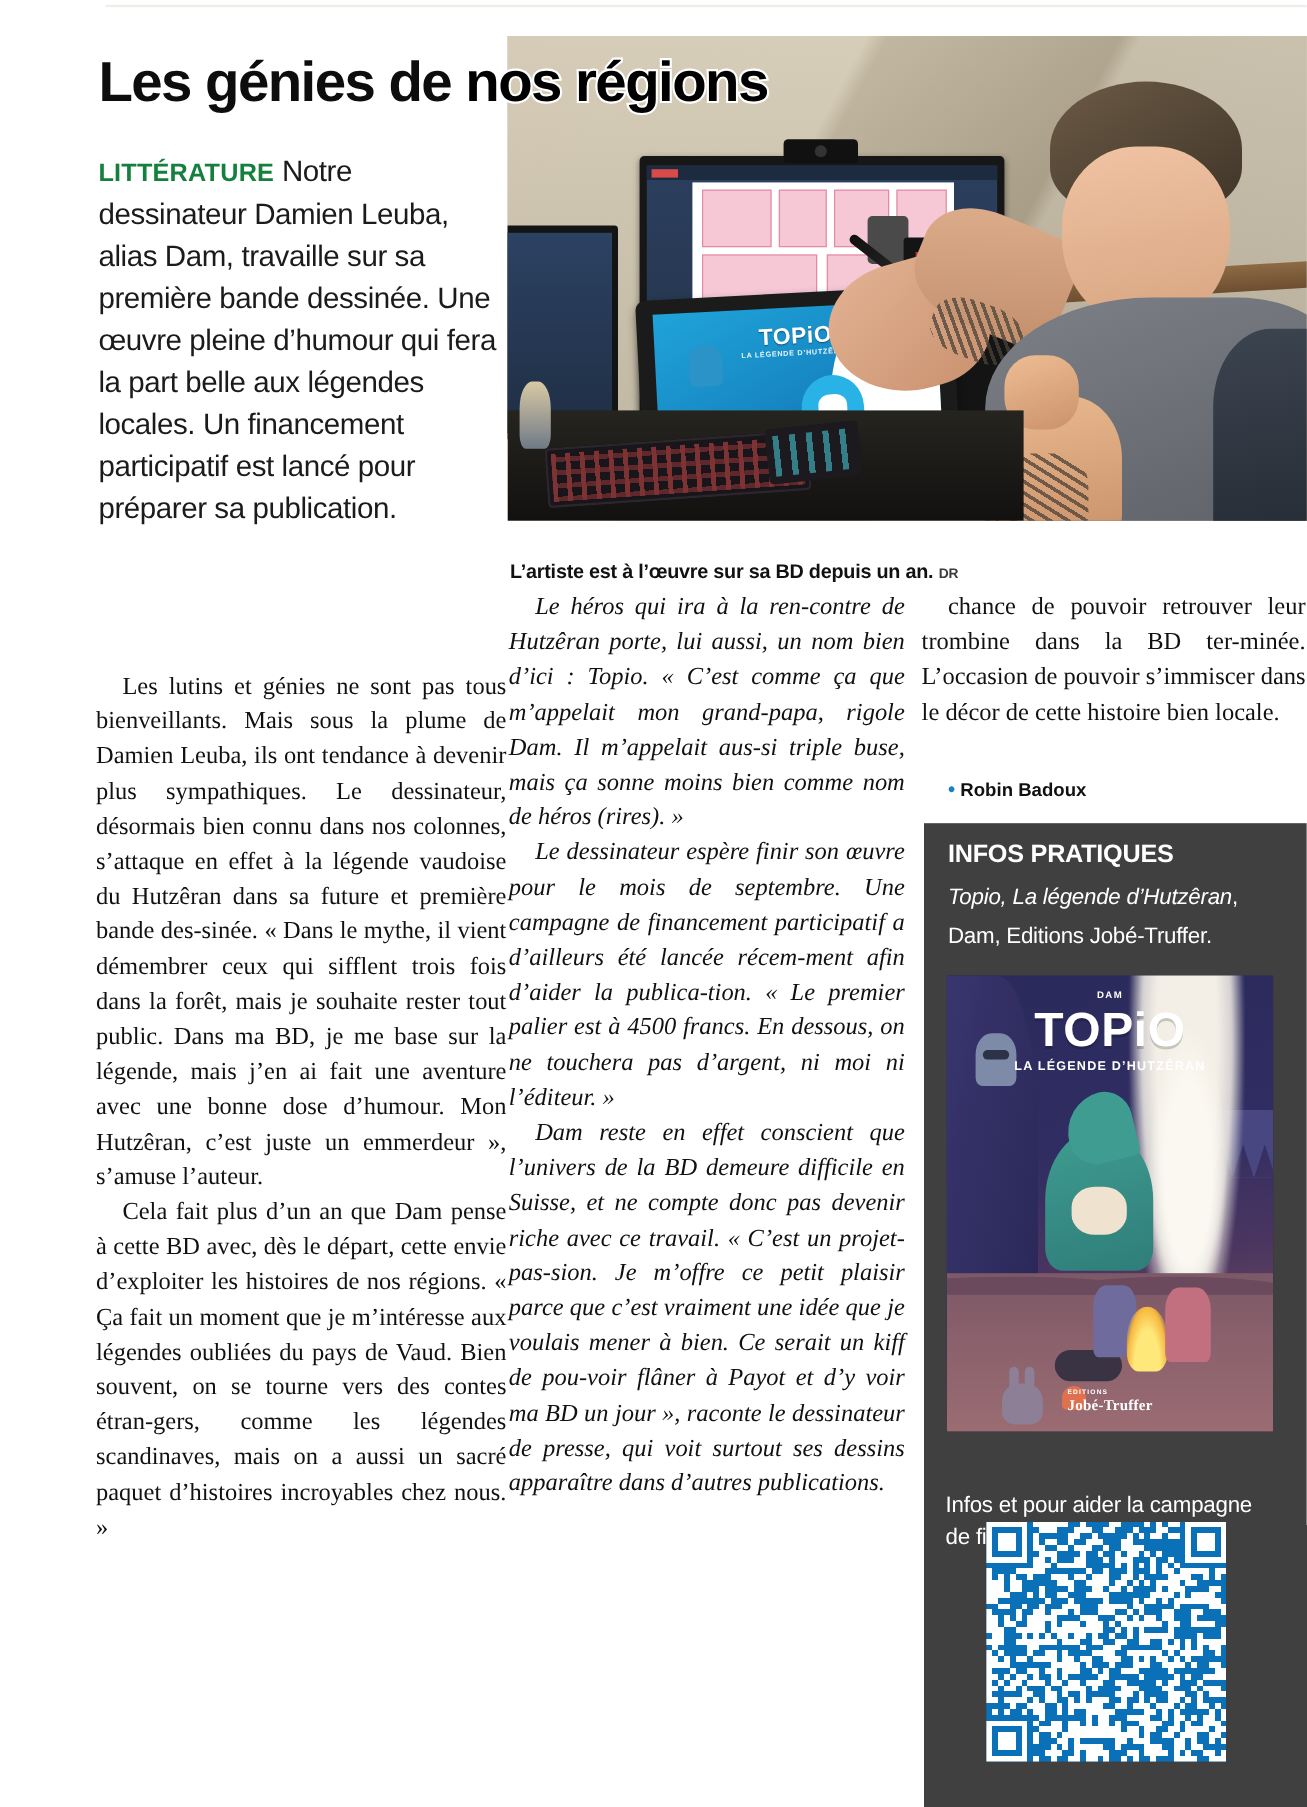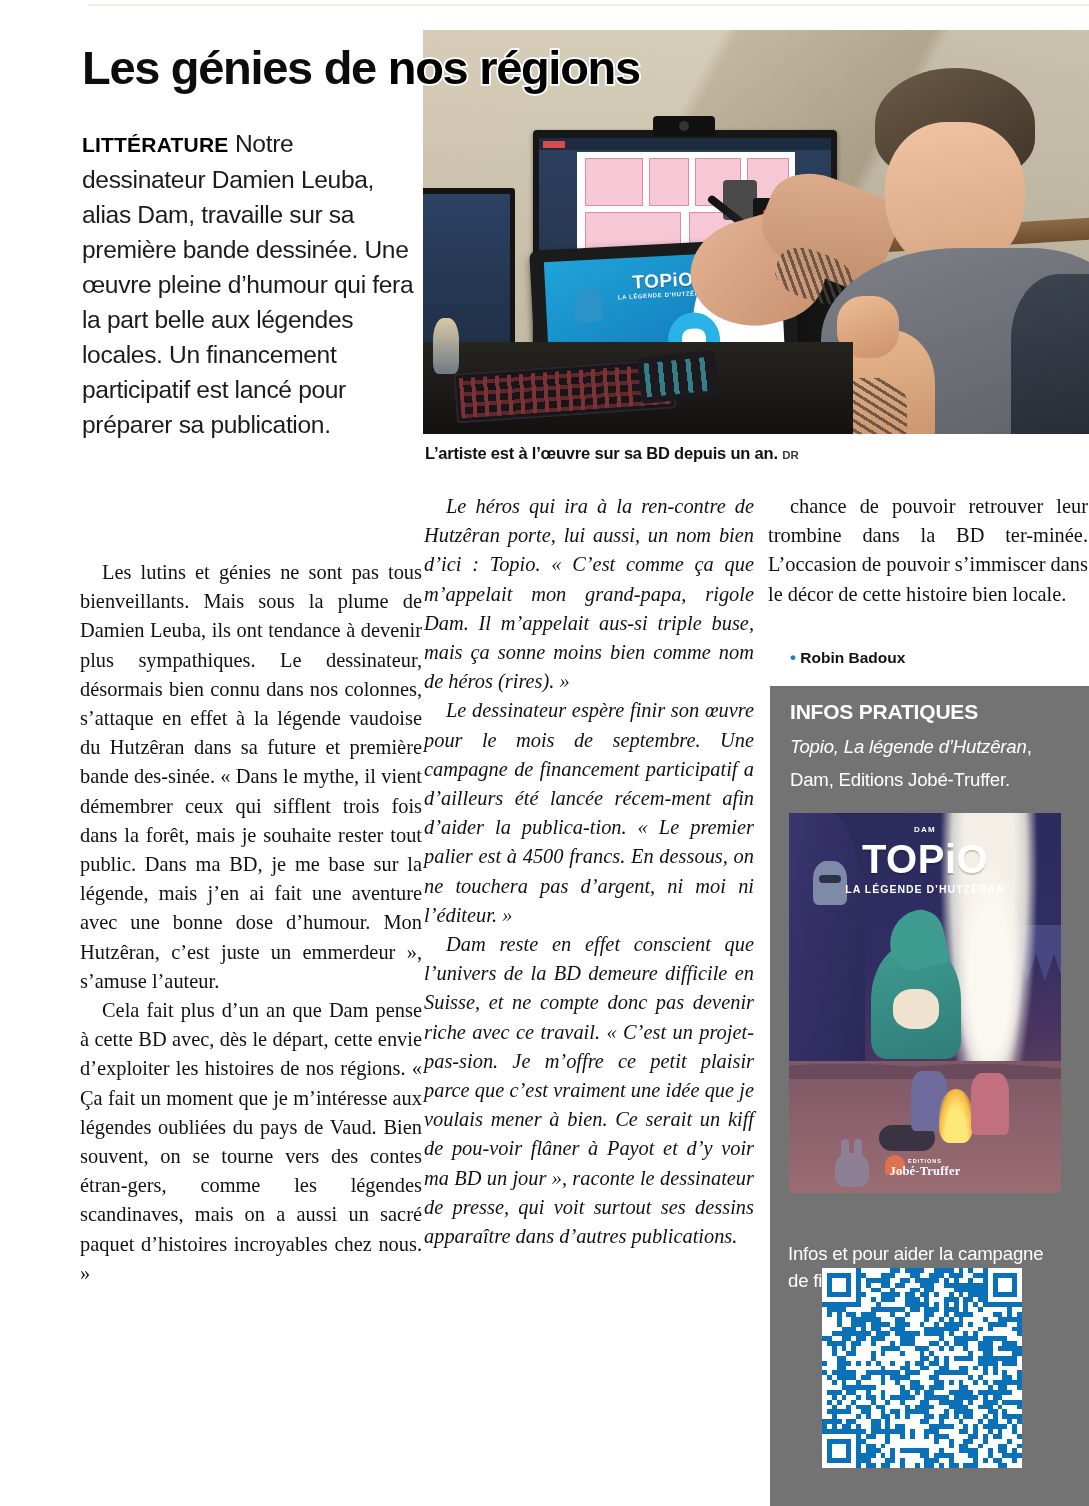--- a/index.html
+++ b/index.html
@@ -231,38 +231,38 @@
     opacity:.7; border-radius:34%;
   }
   .man-hand {
     position:absolute; left:414px; top:266px; width:62px; height:62px;
     background:linear-gradient(160deg,#eebd94,#cb926a);
     border-radius:42%;
   }
 
   
   .caption {
-    position:absolute; left:425px; top:444px; width:660px;
+    position:absolute; left:425px; top:468px; width:660px;
     font-family:"Liberation Sans", sans-serif;
     font-weight:bold; font-size:16.5px; color:#111;
     letter-spacing:-.2px;
   }
   .caption .credit {
     font-size:11.5px; font-weight:bold; color:#3c3c3c; letter-spacing:0;
   }
 
   
   .lead {
     position:absolute; left:82px; top:126px; width:340px;
     font-family:"Liberation Sans", sans-serif;
     font-size:24.6px; line-height:35px; color:#1b1b1b;
     letter-spacing:-.35px;
   }
   .lead .kicker {
-    color:#000000; font-weight:bold; font-size:21px; letter-spacing:.2px;
+    color:#15803d; font-weight:bold; font-size:21px; letter-spacing:.2px;
   }
 
   
   .col {
     position:absolute;
     font-family:"Liberation Serif", serif;
     font-size:20.4px;
     line-height:29.2px;
     color:#111;
     text-align:justify;
@@ -277,21 +277,21 @@
   .byline {
     position:absolute; left:790px; top:648px;
     font-family:"Liberation Sans", sans-serif;
     font-weight:bold; font-size:15.5px; color:#111;
   }
   .byline .dot { color:#1383c6; font-size:17px; }
 
   
   .infobox {
     position:absolute; left:770px; top:686px; width:319px; height:820px;
-    background:#737373;
+    background:#404040;
     z-index:20;
   }
   .ib-title {
     position:absolute; left:20px; top:14px;
     font-family:"Liberation Sans", sans-serif;
     font-weight:bold; font-size:21px; color:#fff; letter-spacing:-.2px;
   }
   .ib-text {
     position:absolute; left:20px; top:44px; width:270px;
     font-family:"Liberation Sans", sans-serif;
@@ -402,21 +402,20 @@
     content:""; position:absolute; top:-14px; width:8px; height:20px;
     background:#8d7f96; border-radius:4px;
   }
   .cv-bunny:before{left:6px;} .cv-bunny:after{left:19px;}
   .cv-mush {
     position:absolute; left:96px; bottom:18px; width:20px; height:20px;
     background:#e0714f; border-radius:50% 50% 20% 20%;
   }
   .cv-pub {
     position:absolute; left:50%; bottom:14px; transform:translateX(-50%);
-    text-align:center;
     margin-top:44px;
   }
   .cv-pub .ed {
     font-family:"Liberation Sans", sans-serif; font-weight:bold;
     color:#fff; font-size:5.5px; letter-spacing:1px; display:block;
   }
   .cv-pub .nm {
     font-family:"Liberation Serif", serif; font-weight:bold;
     color:#fff; font-size:12.5px; letter-spacing:.2px; display:block;
   }

